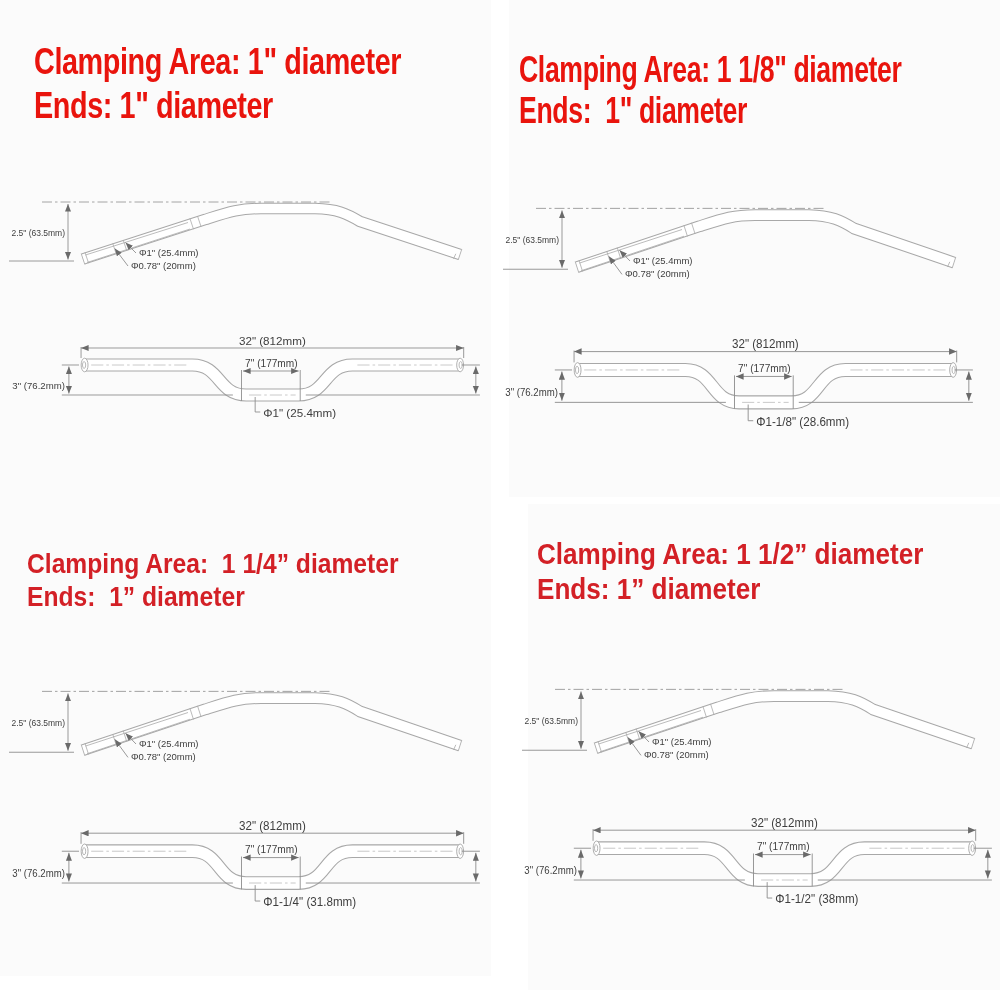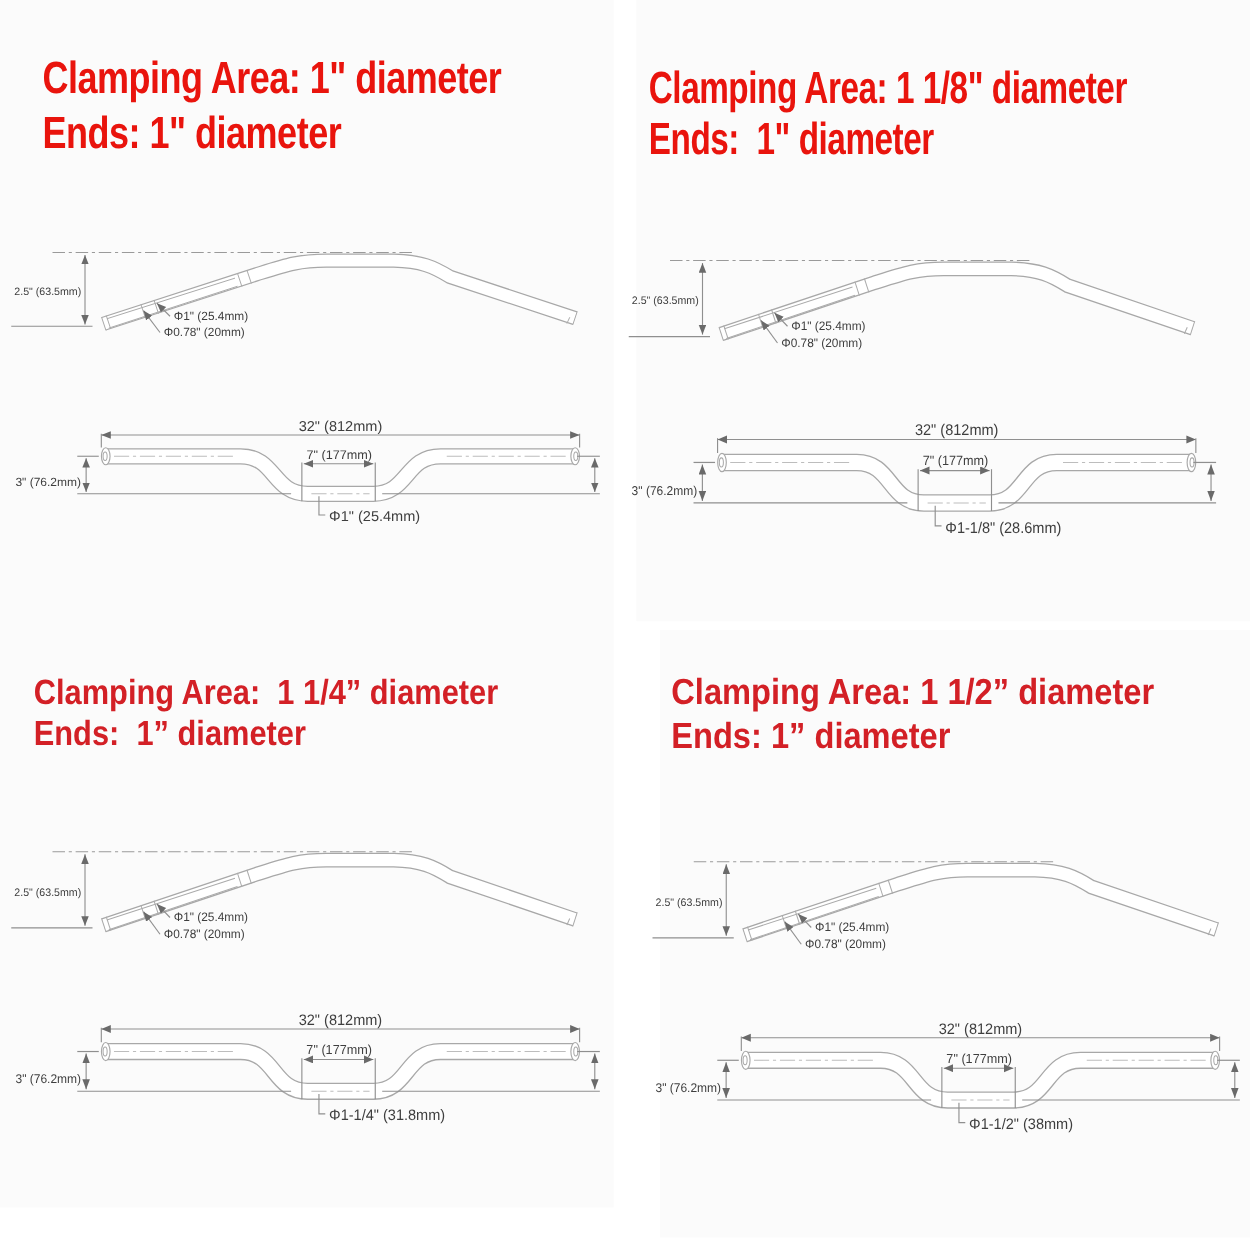--- a/index.html
+++ b/index.html
@@ -1,20 +1,20 @@
 <!DOCTYPE html>
 <html><head>
 <meta charset="utf-8">
 <style>
   html,body{margin:0;padding:0;background:#ffffff;width:1000px;height:1000px;overflow:hidden;}
   #stage{position:relative;width:1000px;height:1000px;font-family:"Liberation Sans",sans-serif;}
   .quadrant{position:absolute;background:#fbfbfb;}
   #q0{left:0;top:0;width:491px;height:497px;}
   #q1{left:509px;top:0;width:491px;height:497px;}
-  #q2{left:0;top:480px;width:491px;height:486px;}
+  #q2{left:0;top:490px;width:491px;height:486px;}
   #q3{left:528px;top:504px;width:491px;height:486px;}
 
   .heading{position:absolute;font-weight:700;transform-origin:0 0;}
   .heading .hl{display:block;white-space:pre;}
   .qtop .heading{color:#e9140d;letter-spacing:-0.5px;}
   .qbot .heading{color:#d32026;}
   #q0 .heading{left:34px;top:40px;font-size:36px;line-height:44px;transform:scaleX(0.80);}
   #q1 .heading{left:10px;top:49px;font-size:36px;line-height:41px;transform:scaleX(0.74);}
   #q2 .heading{left:27px;top:57px;font-size:28px;line-height:33px;transform:scaleX(0.88);}
   #q3 .heading{left:9px;top:33px;font-size:29px;line-height:35px;transform:scaleX(0.90);}

